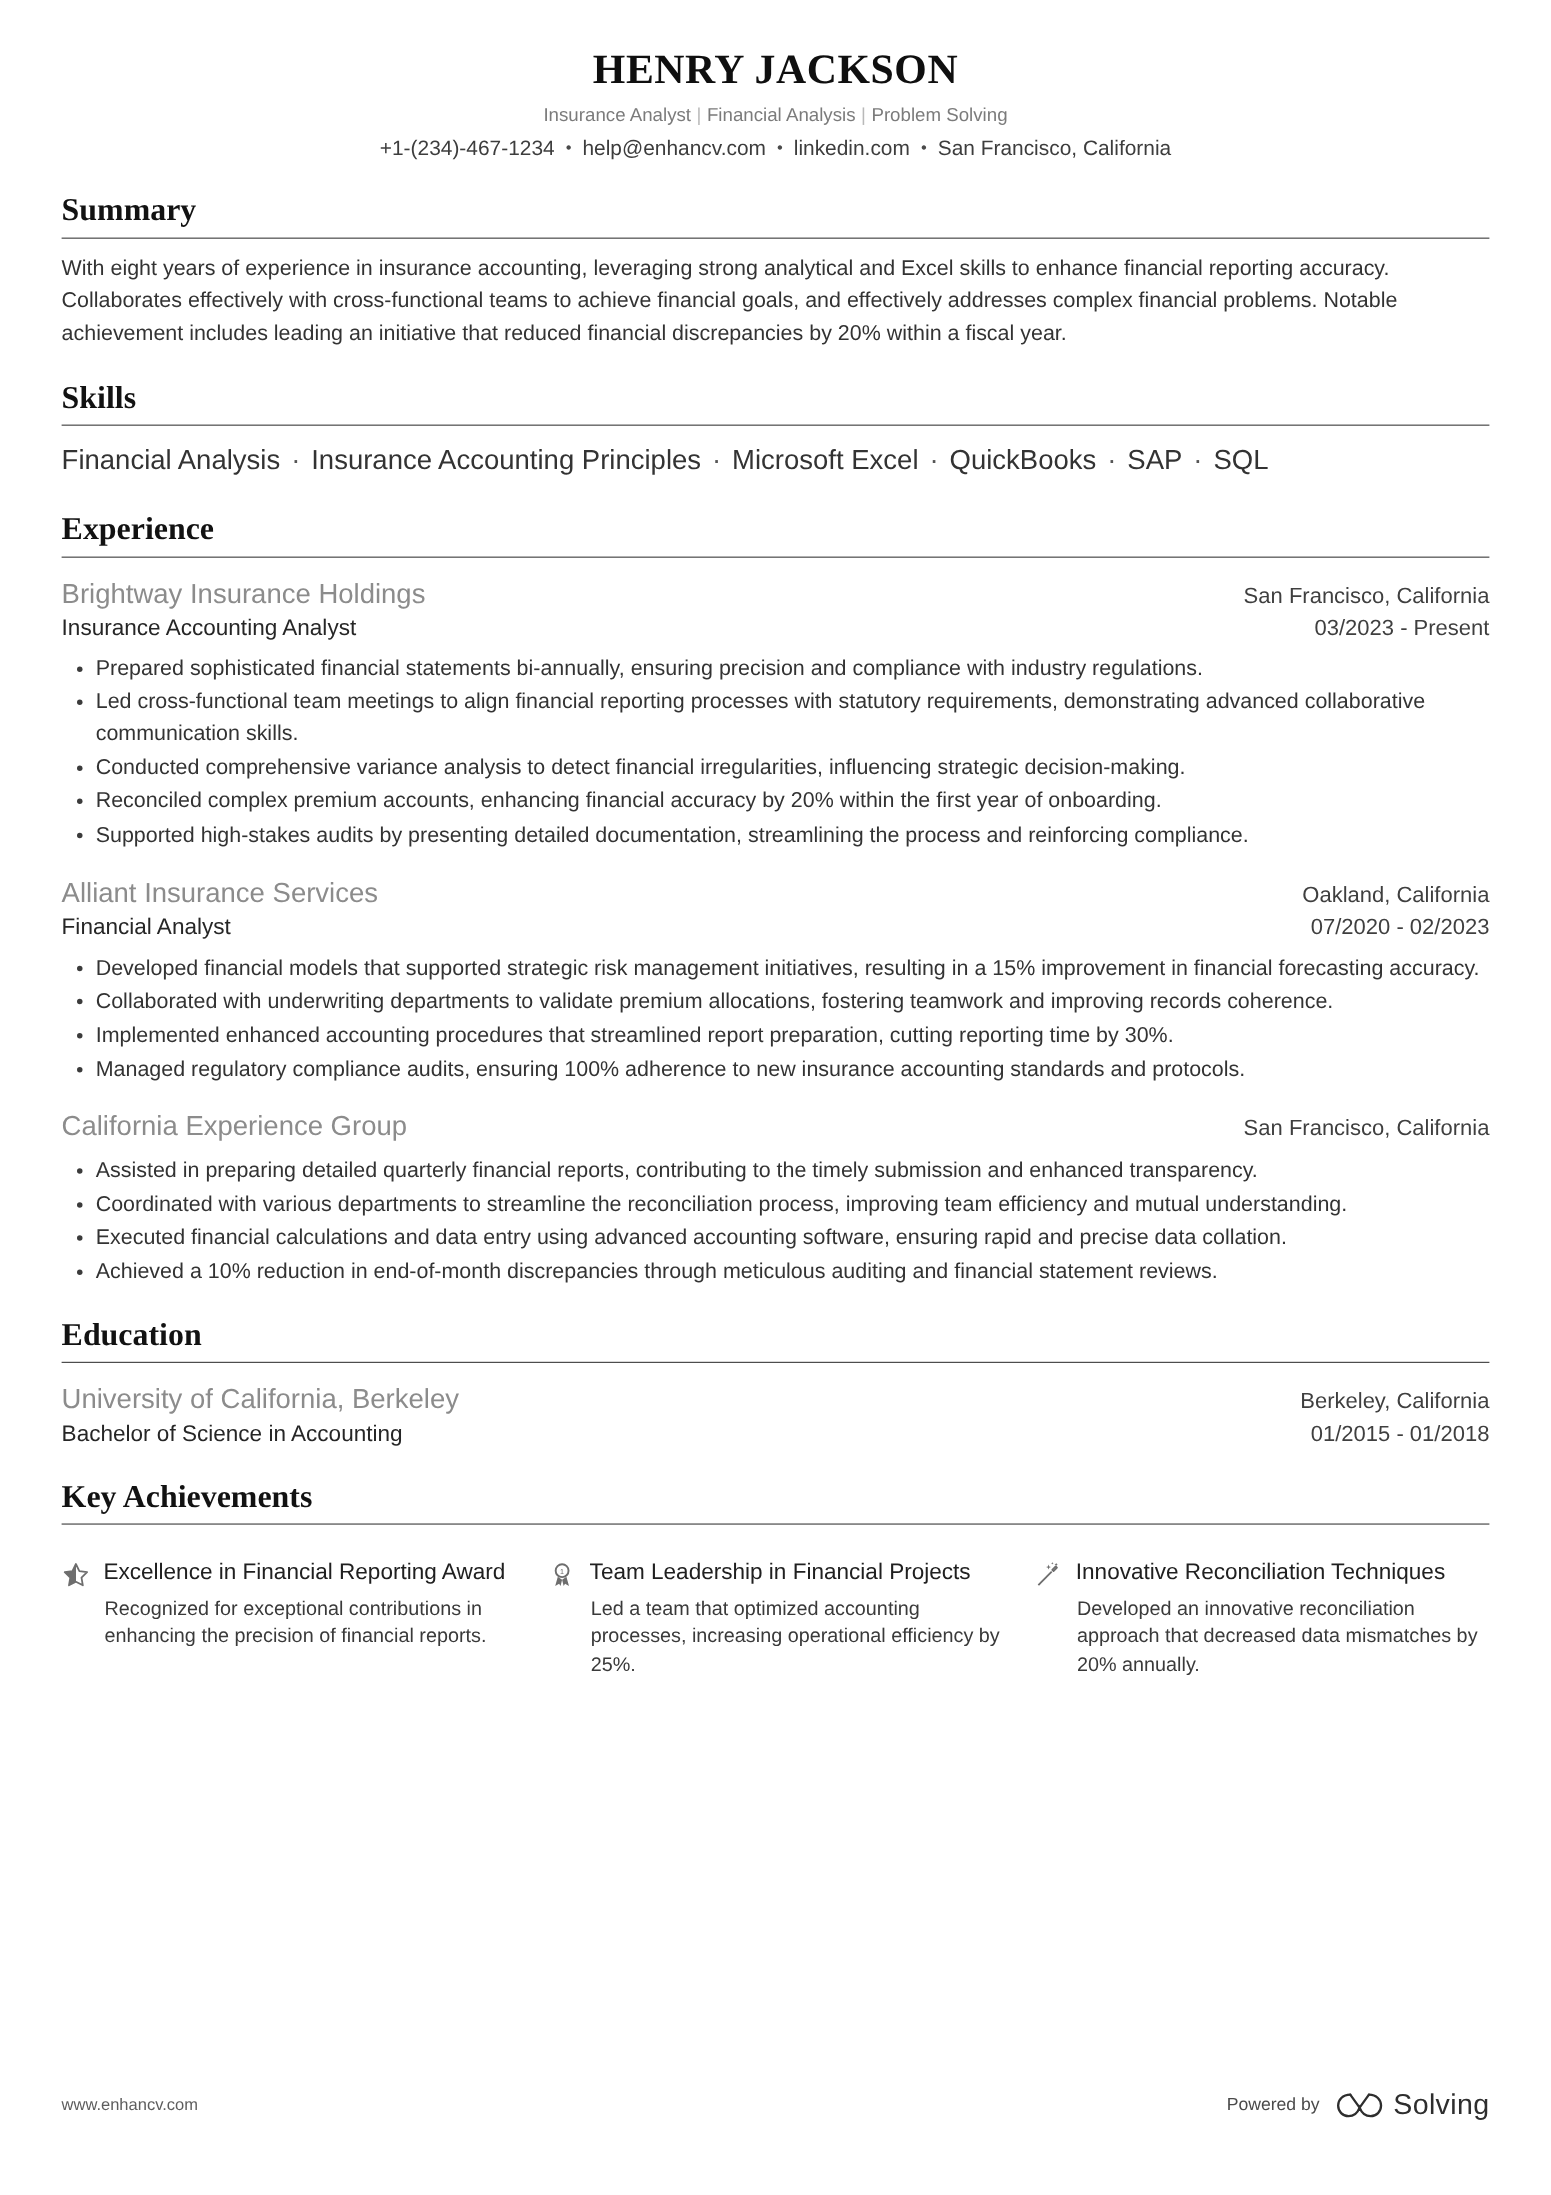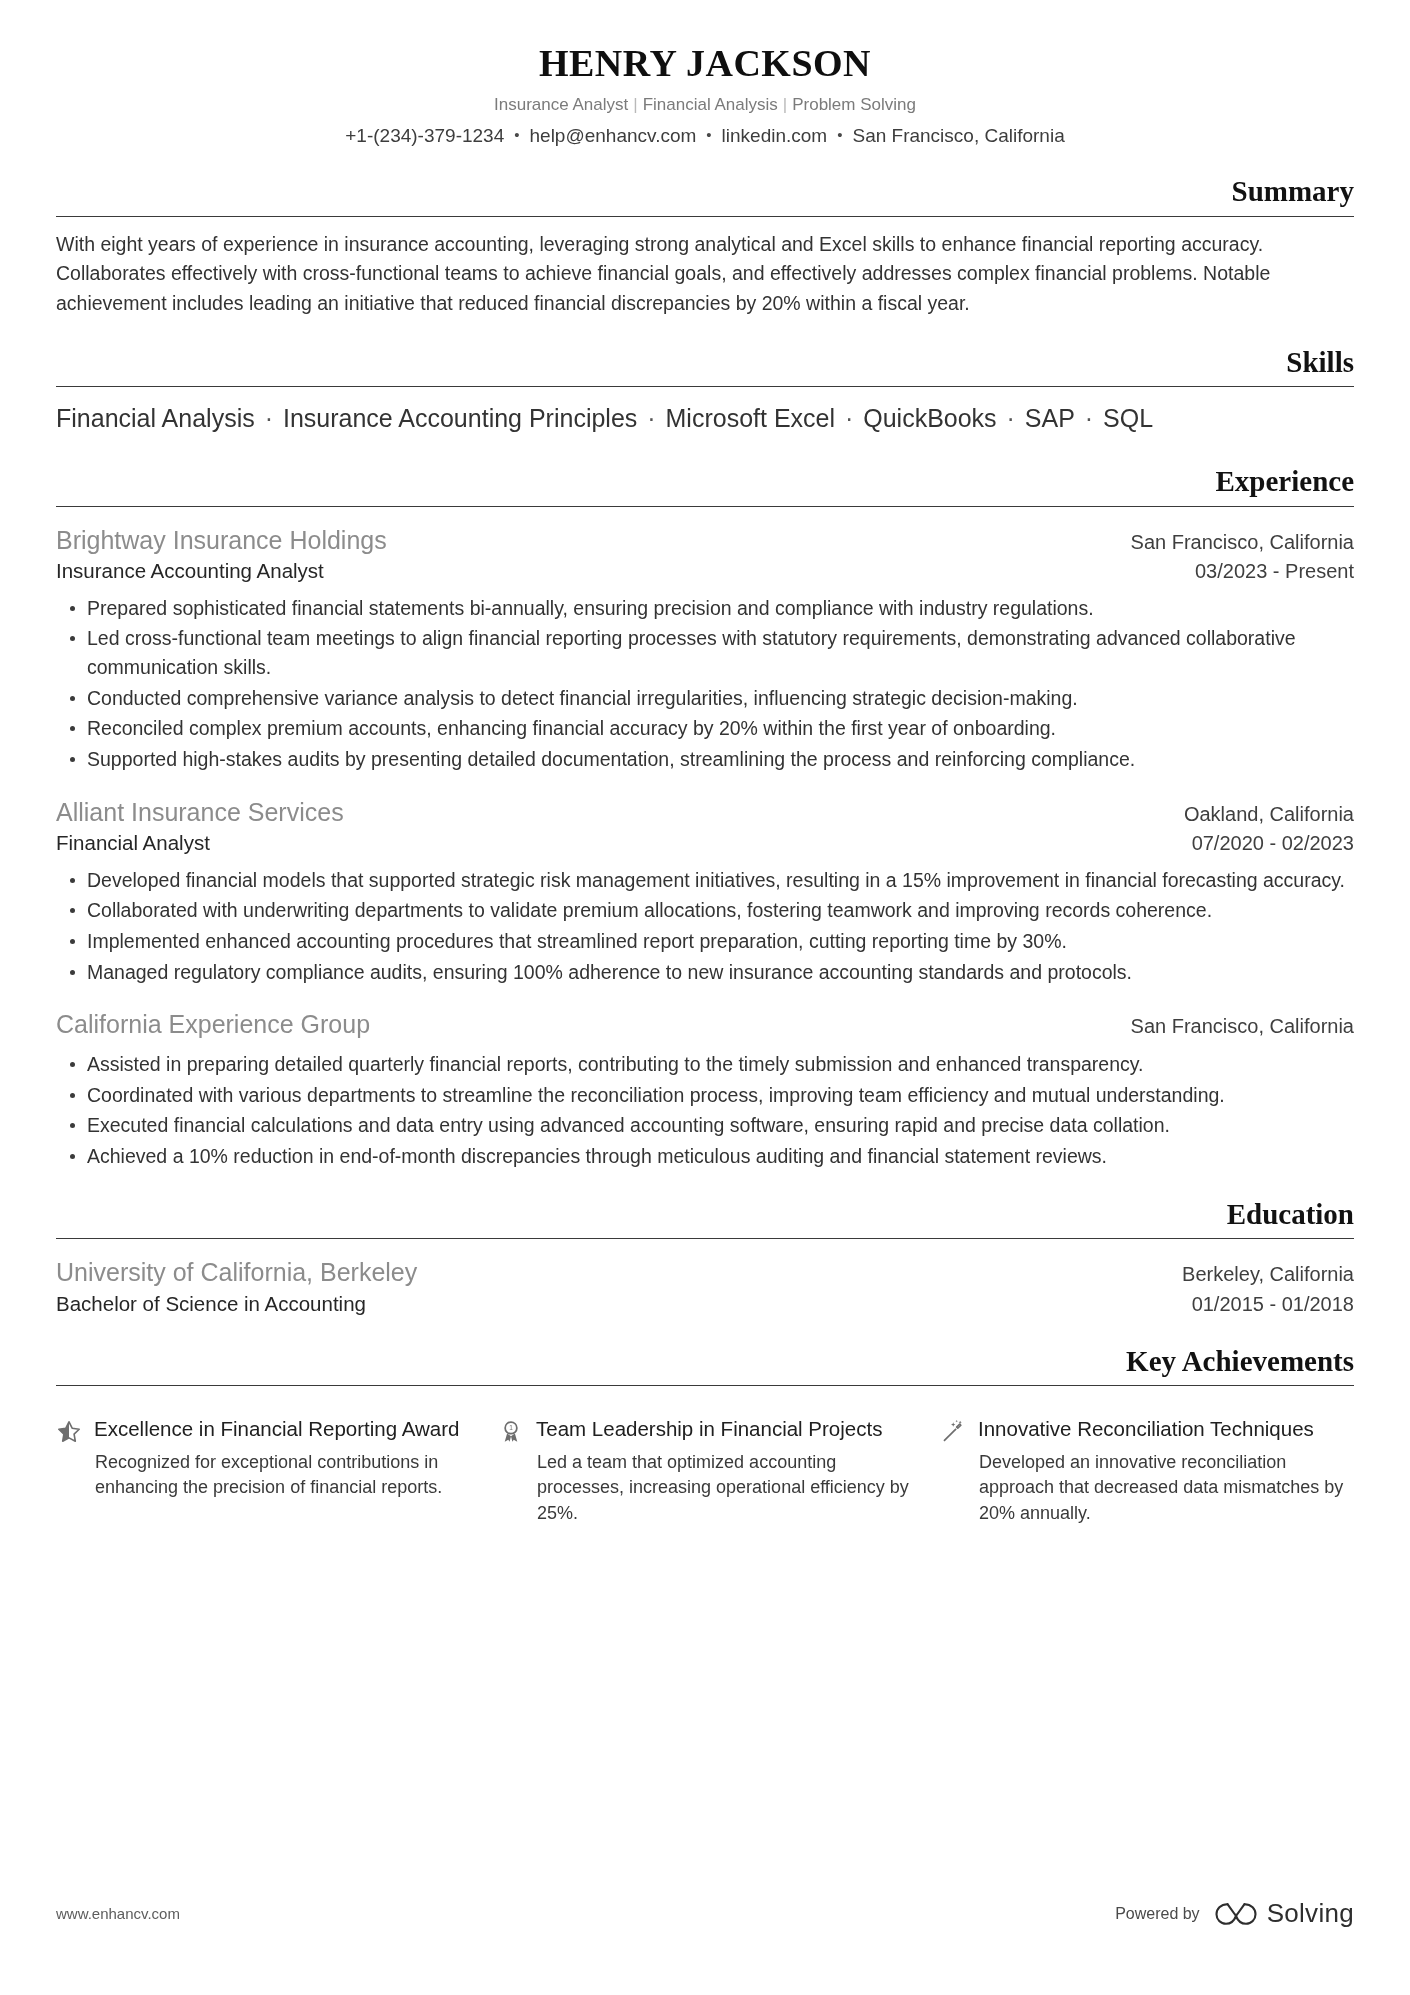--- a/index.html
+++ b/index.html
@@ -68,21 +68,21 @@
 
   
   .section {
     margin-top: 26px;
   }
   .section-title {
     font-family: "Liberation Serif", "DejaVu Serif", serif;
     font-weight: bold;
     font-size: 29px;
     color: #121212;
-    text-align: right;
+    text-align: left;
     line-height: 1.2;
     margin: 0;
   }
   .rule {
     border: 0;
     border-top: 1.6px solid #3a3a3a;
     margin: 7px 0 0 0;
     height: 0;
   }
 
@@ -243,21 +243,21 @@
 <body>
 
 <div class="page">
 
   <div class="header">
     <h1 class="full-name">HENRY JACKSON</h1>
     <div class="headline">
       <span>Insurance Analyst</span><span class="sep">|</span><span>Financial Analysis</span><span class="sep">|</span><span>Problem Solving</span>
     </div>
     <div class="contact">
-      <span>+1-(234)-379-1234</span><span class="dot">•</span><span>help@enhancv.com</span><span class="dot">•</span><span>linkedin.com</span><span class="dot">•</span><span>San Francisco, California</span>
+      <span>+1-(234)-467-1234</span><span class="dot">•</span><span>help@enhancv.com</span><span class="dot">•</span><span>linkedin.com</span><span class="dot">•</span><span>San Francisco, California</span>
     </div>
   </div>
 
   <div class="section">
     <h2 class="section-title">Summary</h2>
     <hr class="rule">
     <div class="section-body">
       <p class="summary-text" style="margin:0;">With eight years of experience in insurance accounting, leveraging strong analytical and Excel skills to enhance financial reporting accuracy. Collaborates effectively with cross-functional teams to achieve financial goals, and effectively addresses complex financial problems. Notable achievement includes leading an initiative that reduced financial discrepancies by 20% within a fiscal year.</p>
     </div>
   </div>

